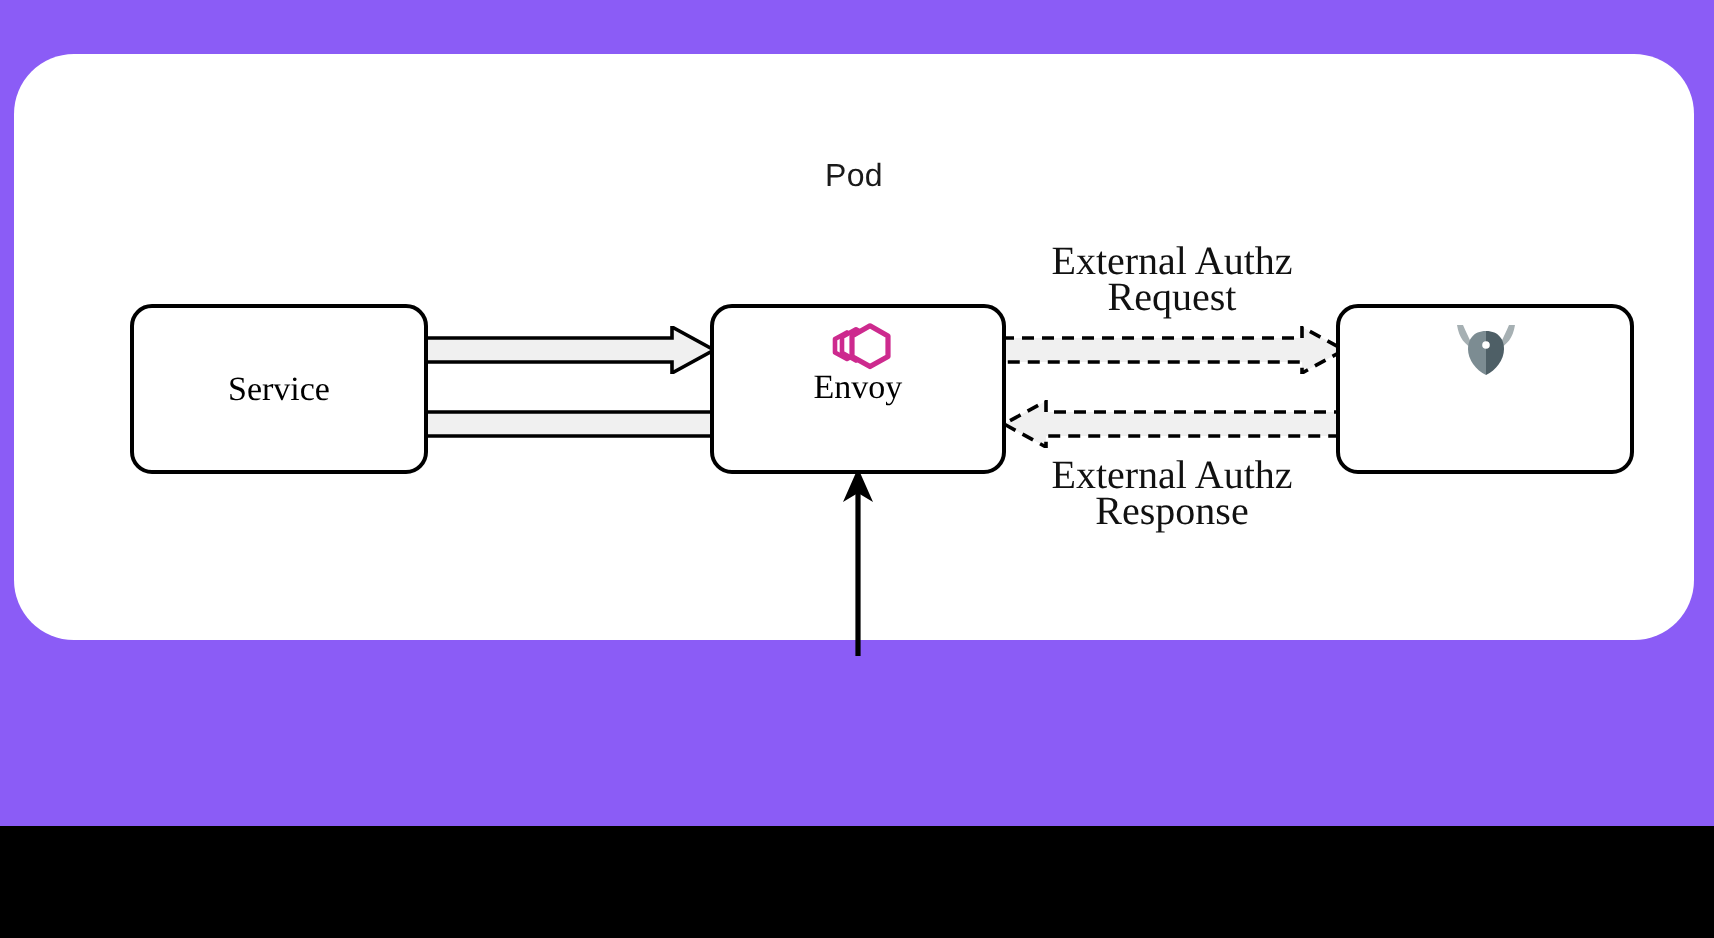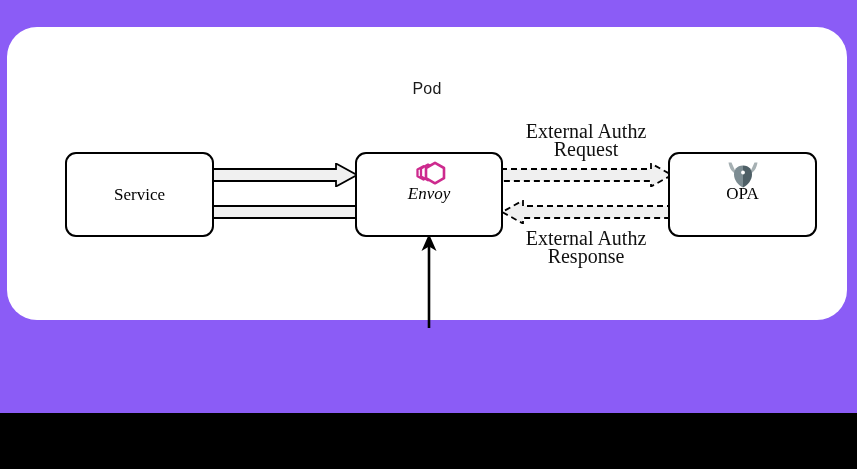--- a/index.html
+++ b/index.html
@@ -60,21 +60,21 @@
     position: absolute;
     left: 50%;
     transform: translateX(-50%);
   }
 
   #node-service { left: 25px;  top: 152px; width: 149px; height: 85px; margin-left: 40px; }
   #node-envoy   { left: 355px; top: 152px; width: 148px; height: 85px; }
   #node-opa     { left: 668px; top: 152px; width: 149px; height: 85px; }
 
   #node-service .node-label { top: 31px; }
-  #node-envoy   .node-label { top: 30px; font-style: italic; }
+  #node-envoy   .node-label { top: 30px; }
   #node-opa     .node-label { top: 30px; }
 
   #node-envoy .node-logo { top: 7px; }
   #node-opa   .node-logo { top: 6px; }
 
   
   .blockarrow { position: absolute; }
 
   
   .edge-label {
@@ -144,21 +144,20 @@
       <path d="M 1.5,2.5 C 2.5,9 5.5,12.5 10,14.5 C 8,10 6,6 4.5,2.5 Z" fill="#a6b0b3"></path>
 
       <path d="M 30.5,2.5 C 29.5,9 26.5,12.5 22,14.5 C 24,10 26,6 27.5,2.5 Z" fill="#a6b0b3"></path>
 
       <path d="M 16,5.5 C 22.5,5.5 25,10 25,14.5 C 25,20 21,25 16,27.5 Z" fill="#4e5f66"></path>
 
       <path d="M 16,5.5 C 9.5,5.5 7,10 7,14.5 C 7,20 11,25 16,27.5 Z" fill="#7c8c92"></path>
 
       <circle cx="16" cy="12.5" r="1.9" fill="#ffffff"></circle>
     </svg>
-    <div class="node-label">OPA</div>
   </div>
 
   <div class="edge-label" id="label-authz-request">External Authz
 Request</div>
 
   <div class="edge-label" id="label-authz-response">External Authz
 Response</div>
 
 </div>
 

